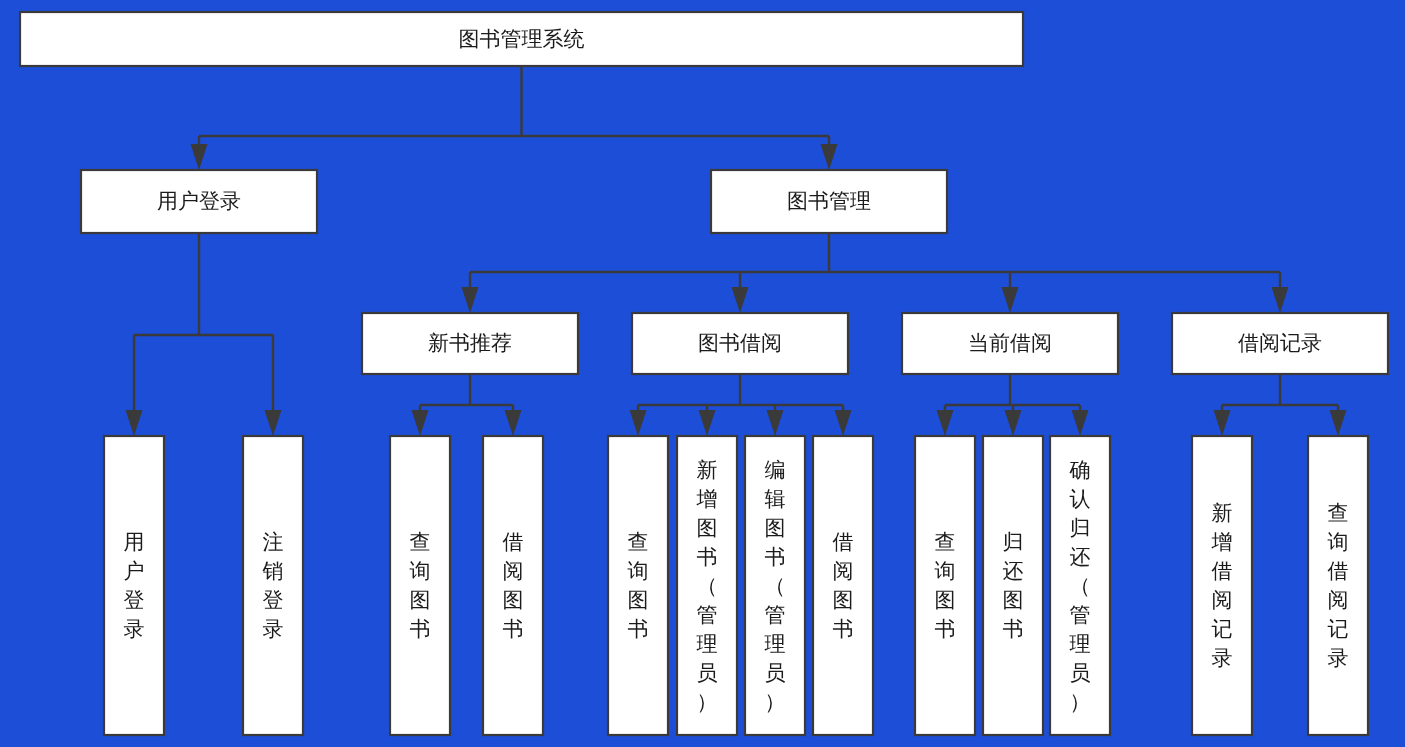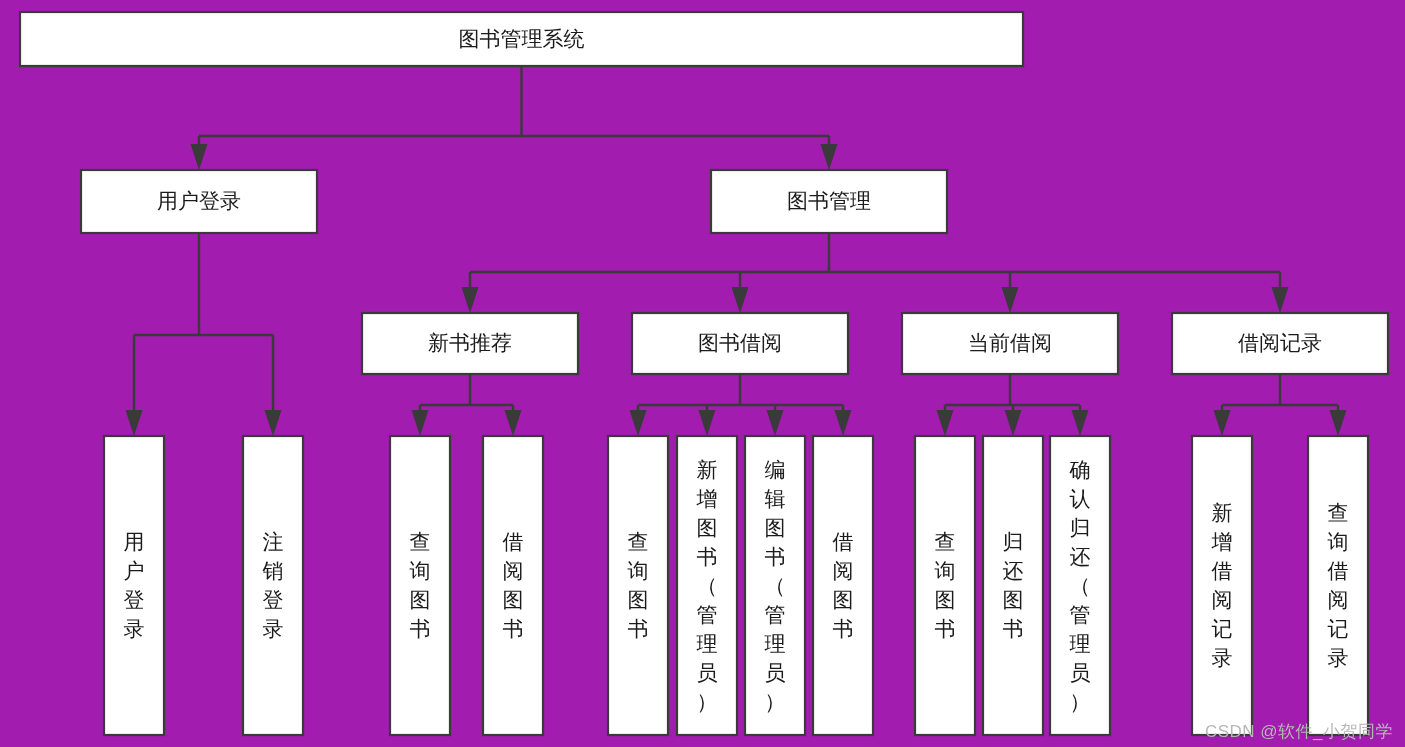--- a/index.html
+++ b/index.html
@@ -10,21 +10,21 @@
   body {
     width: 1405px;
     height: 747px;
     font-family: "Liberation Sans", "DejaVu Sans", sans-serif;
     overflow: hidden;
   }
   #diagram-root {
     position: relative;
     width: 1405px;
     height: 747px;
-    background: #a21caf;
+    background: #1d4ed8;
   }
   svg#flow-svg {
     position: absolute;
     left: 0;
     top: 0;
     width: 1405px;
     height: 747px;
     display: block;
   }
   .node-box {
@@ -218,14 +218,13 @@
           <rect x="1192" y="436" width="60" height="299" class="node-box"></rect>
           <text x="1222" y="520" class="node-label-v"><tspan x="1222" dy="0">新</tspan><tspan x="1222" dy="29">增</tspan><tspan x="1222" dy="29">借</tspan><tspan x="1222" dy="29">阅</tspan><tspan x="1222" dy="29">记</tspan><tspan x="1222" dy="29">录</tspan></text>
         </g>
         <g>
           <rect x="1308" y="436" width="60" height="299" class="node-box"></rect>
           <text x="1338" y="520" class="node-label-v"><tspan x="1338" dy="0">查</tspan><tspan x="1338" dy="29">询</tspan><tspan x="1338" dy="29">借</tspan><tspan x="1338" dy="29">阅</tspan><tspan x="1338" dy="29">记</tspan><tspan x="1338" dy="29">录</tspan></text>
         </g>
       </g>
   </svg>
 
-  <div class="watermark-text">CSDN @软件_小贺同学</div>
 </div>
 
 </body></html>

